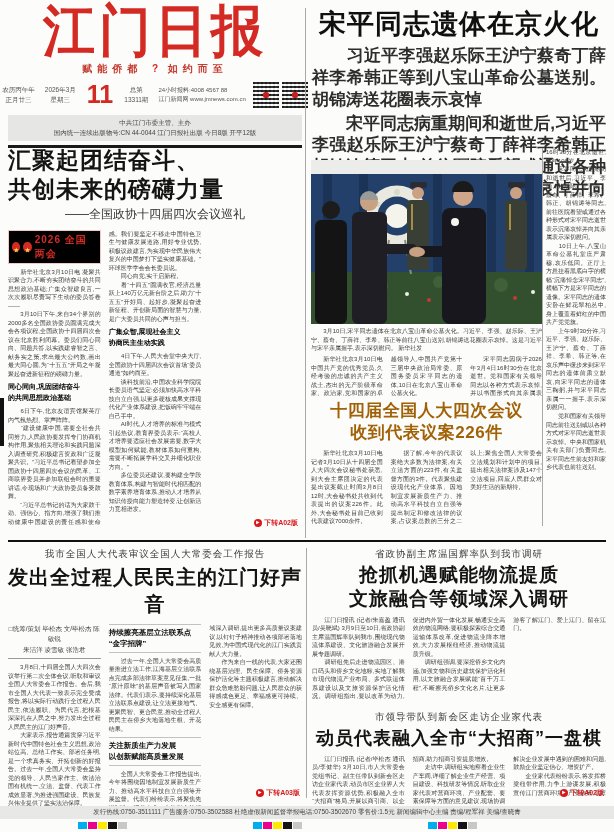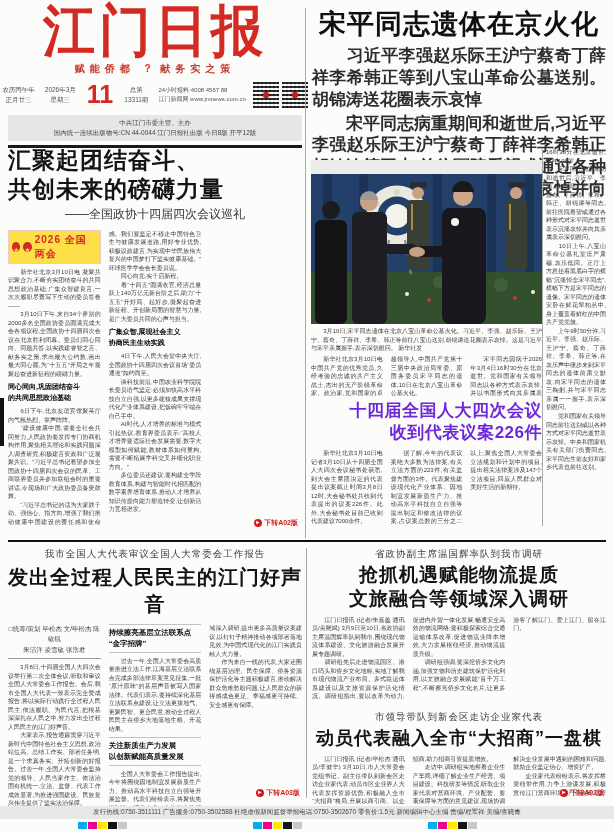--- a/index.html
+++ b/index.html
@@ -38,40 +38,40 @@
   .cols3 { columns:3; column-gap:8px; column-fill:auto; overflow:hidden; }
   .vrule { position:absolute; width:1px; background:#a8a8a8; }
   .hrule-mid { position:absolute; left:8px; top:540px; width:598px; height:2px; background:#111; }
   .fold-mark { position:absolute; left:0; top:398px; width:4px; height:48px; background:#111; }
 
   
   .pol { position:absolute; left:8px; top:146px; width:294px; height:386px; }
   .pol-hl { font-size:23px; font-weight:bold; color:#141414; line-height:1.25; letter-spacing:1px; }
   .pol-deck { margin-top:2px; font-size:12px; color:#333; text-align:center; }
   .pol-body { margin-top:7px; height:300px; }
-  .badge { display:flex; align-items:center; justify-content:center; gap:3px; background:#fde047;
+  .badge { display:flex; align-items:center; justify-content:center; gap:3px; background:#000000;
            border:1px solid #f0c9c4; padding:2px 3px; margin-bottom:4px; break-inside:avoid; }
   .badge-label { font-size:10px; font-weight:bold; color:#d42a24; letter-spacing:1px; }
   .emblem { width:10px; height:10px; border-radius:50%; background:#d42a24; display:inline-block;
             text-align:center; line-height:10px; }
   .emblem::before { content:"★"; color:#ffd34d; font-size:6px; }
   .psub { font-weight:bold; font-size:7px; color:#000; margin:4px 0; line-height:1.5; break-inside:avoid; white-space:pre-line; }
   .turn { position:absolute; display:flex; align-items:center; gap:2px; font-size:7px; font-weight:bold; color:#d7191c; }
   .turn-icon { width:8px; height:8px; border-radius:50%; background:#d7191c; position:relative; display:inline-block; }
   .turn-icon::before { content:"▸"; position:absolute; left:2px; top:-1.5px; color:#fff; font-size:6px; }
   .turn-pol { right:4px; top:372px; }
 
   
   .photo { position:absolute; left:311px; top:160px; width:231px; height:164px; background:#23406b; }
   .caption { position:absolute; left:311px; top:327px; width:231px; height:25px; overflow:hidden; }
   .xinhua { position:absolute; left:311px; top:355px; width:231px; height:43px; }
 
   
   .npc { position:absolute; left:311px; top:400px; width:231px; }
-  .npc-hl { font-size:17px; font-weight:bold; color:#6d28d9; text-align:right; line-height:1.3; letter-spacing:.5px; }
+  .npc-hl { font-size:17px; font-weight:bold; color:#a16207; text-align:center; line-height:1.3; letter-spacing:.5px; }
   .npc-body { margin-top:5px; height:80px; }
 
   
   .rail { position:absolute; left:546px; top:148px; width:60px; height:378px; overflow:hidden; }
 
   
   .bl { position:absolute; left:8px; top:548px; width:294px; height:252px; }
   .kicker { font-size:9.5px; color:#3a3a3a; text-align:center; letter-spacing:1px; }
   .bl-hl { margin-top:3px; font-size:20px; font-weight:bold; color:#141414; text-align:center; letter-spacing:1px; }
   .bl-body { margin-top:6px; height:196px; position:relative; }
@@ -100,21 +100,21 @@
 </head>
 <body>
 
 <div class="page">
 
   <header class="mast">
     <div class="mast-title">江门日报</div>
     <div class="mast-slogan">
       <span>赋能侨都</span>
       <span class="slogan-mark">?</span>
-      <span>献务实之策</span>
+      <span>如约而至</span>
     </div>
     <div class="dateline">
       <div class="dl-duo">
         <div>农历丙午年</div>
         <div>正月廿三</div>
       </div>
       <div class="dl-sep"></div>
       <div class="dl-duo">
         <div>2026年3月</div>
         <div>星期三</div>

